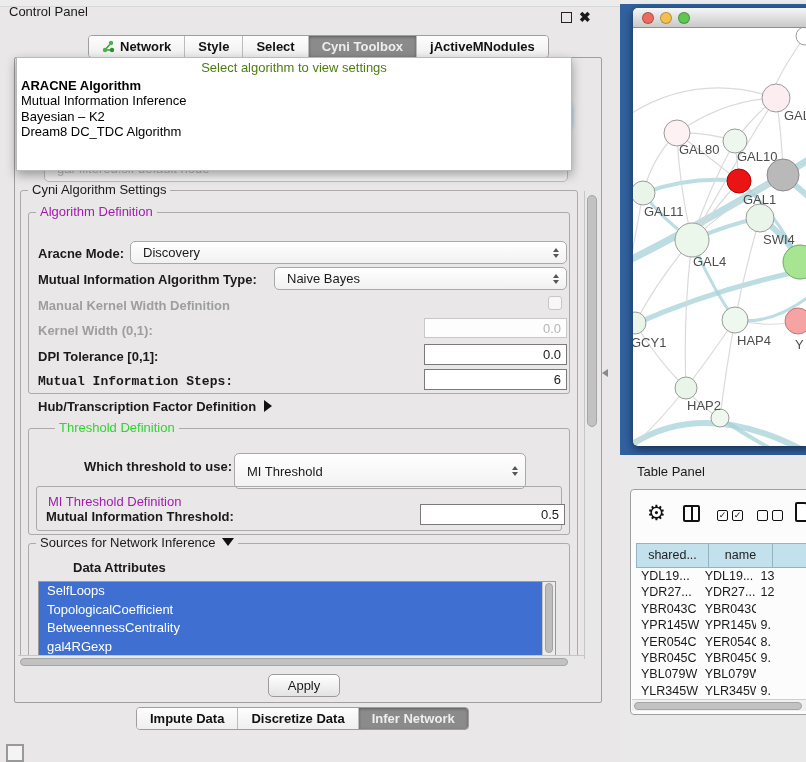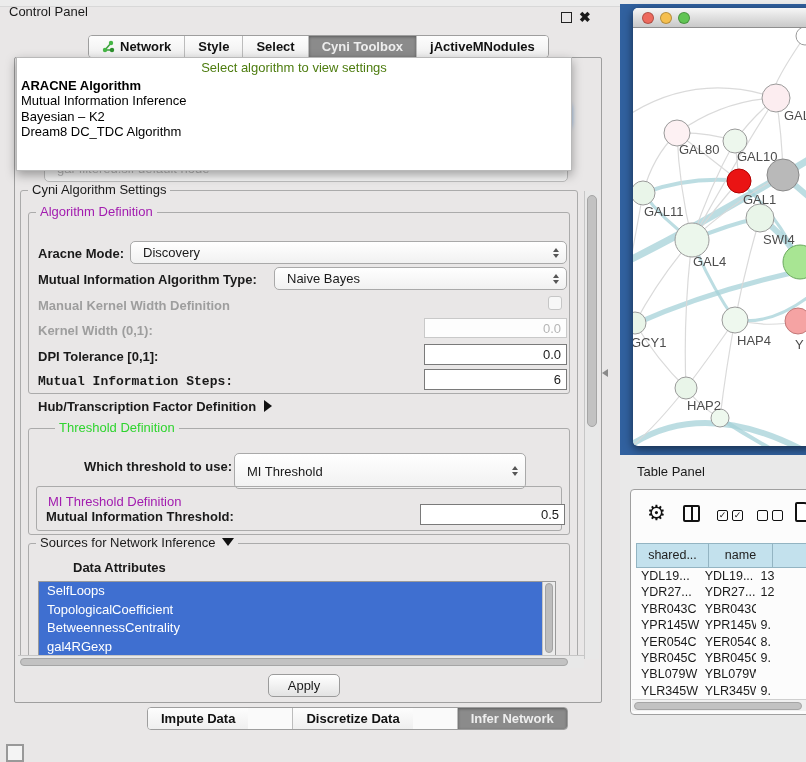--- a/index.html
+++ b/index.html
@@ -13,21 +13,21 @@
   #cp-close { left:579px; top:9px; font-size:14px; font-weight:bold; }
   #topstrip { left:0; top:0; width:806px; height:7px; background:#ececec; border-bottom:1px solid #d8d8d8; }
 
   .tabbar { display:flex; height:23px; border:1px solid #9e9e9e; border-radius:4px; background:#fafafa; overflow:hidden; }
   .tab { padding:0 13px; line-height:21px; font-weight:600; color:#111;
          border-left:1px solid #bcbcbc; background:linear-gradient(#fdfdfd,#efefef);
          display:flex; align-items:center; gap:5px; white-space:nowrap; }
   .tab:first-child { border-left:none;justify-content:space-between; }
   .tab.selected { background:#8b8b8b; color:#eeeeee; box-shadow:inset 0 1px 3px rgba(0,0,0,.35); }
   #cp-tabs { left:88px; top:35px; }
-  #bottom-tabs { left:147px; top:707px;gap:44px; }
+  #bottom-tabs { left:136px; top:707px; }
 
   #main-panel { left:14px; top:57px; width:588px; height:646px; border:1px solid #9f9f9f; border-radius:2px; background:#e9e7e7; }
 
   
   #focus-combo-fragment { left:548px; top:102px; width:24px; height:28px; background:#fff;
       border:2px solid #8ab4e8; border-radius:0 7px 7px 0; box-shadow:0 0 4px #9cc2ef; z-index:2; }
   #hidden-combo { left:44px; top:156px; width:524px; height:26px; background:#f4f4f4;
       border:1px solid #bdbdbd; border-radius:5px; z-index:1; color:#b7b7b7; line-height:24px; padding-left:12px; }
 
   

